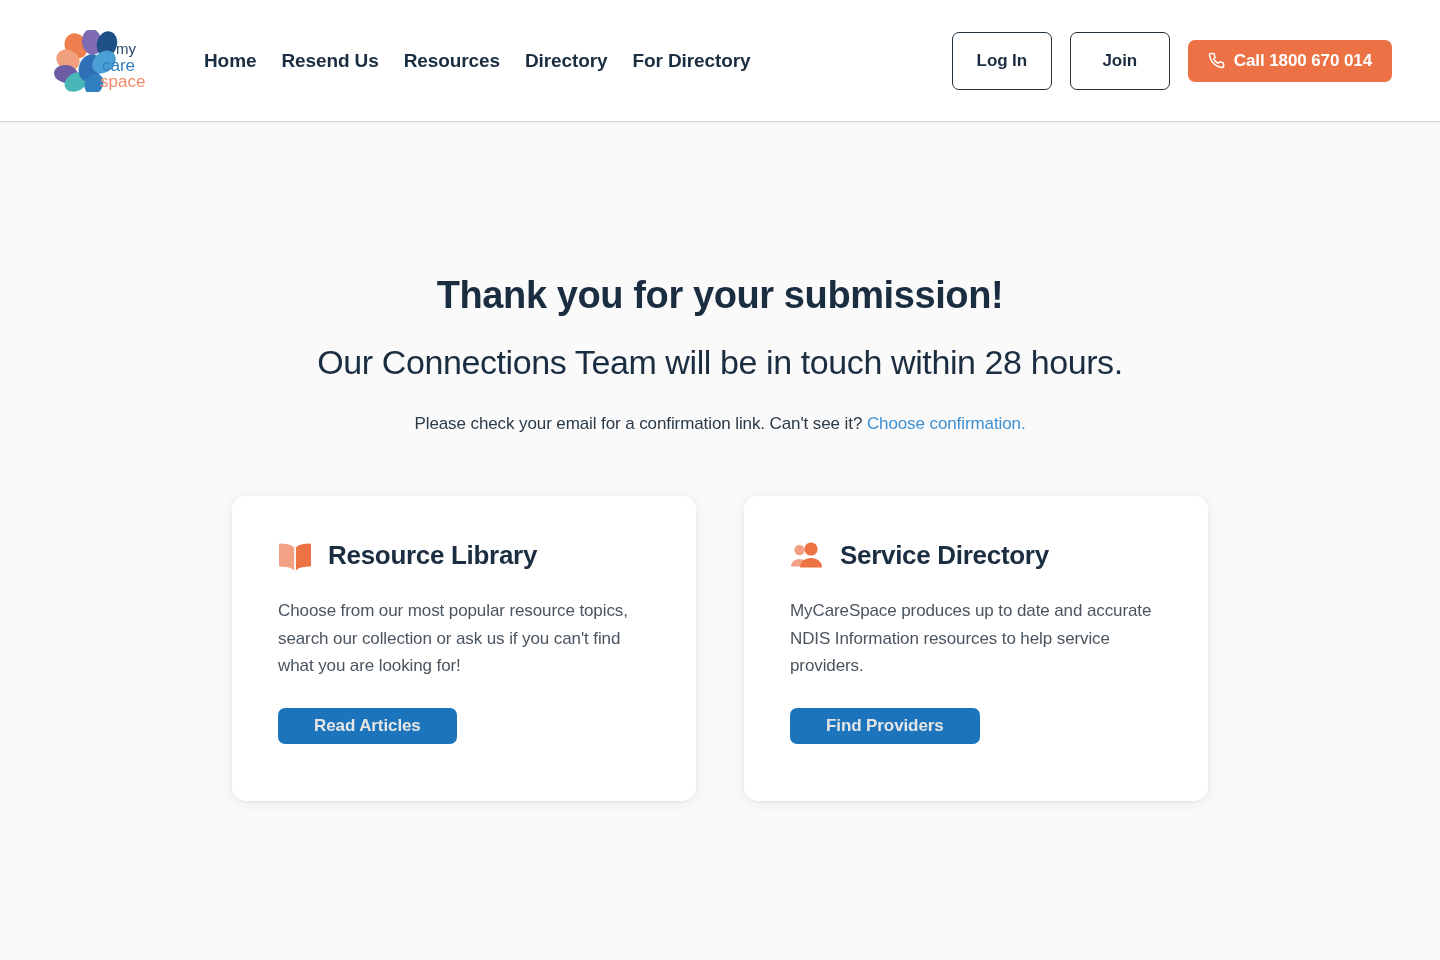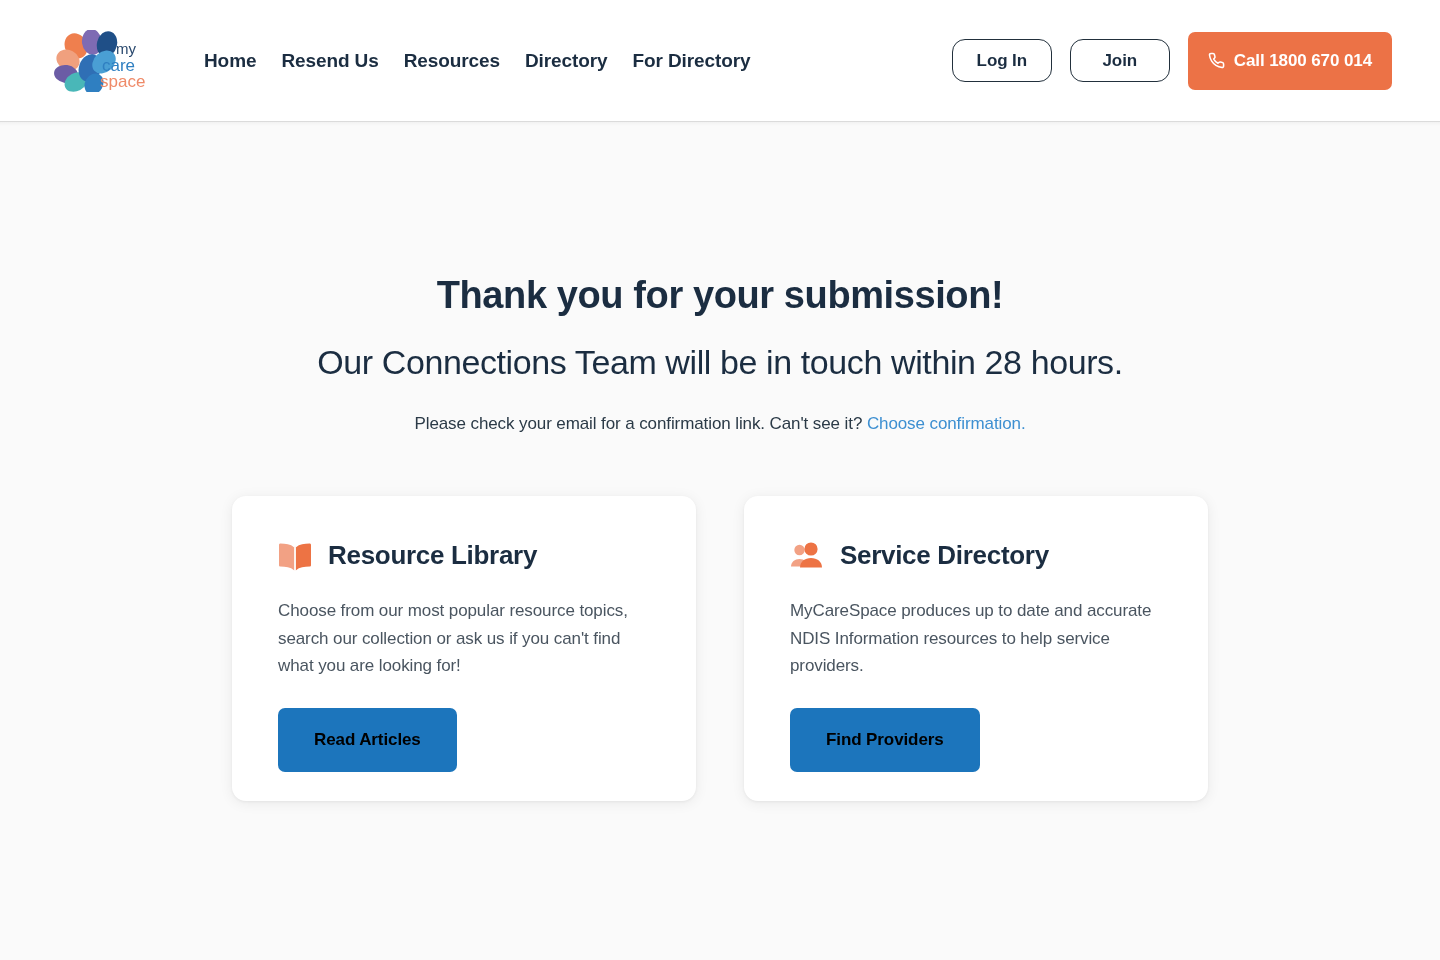--- a/index.html
+++ b/index.html
@@ -65,37 +65,37 @@
 
   
   .header-actions {
     margin-left: auto;
     display: flex;
     align-items: center;
     gap: 18px;
   }
   .btn-outline {
     min-width: 100px;
-    height: 43px;
+    height: 58px;
     padding: 0 22px;
     border: 1.6px solid #22303c;
-    border-radius: 13px;
+    border-radius: 7px;
     background: #ffffff;
     color: #1b2d41;
     font-family: inherit;
     font-size: 17px;
     font-weight: 600;
     letter-spacing: -0.1px;
     cursor: pointer;
     display: flex;
     align-items: center;
     justify-content: center;
   }
   .btn-call {
-    height: 58px;
+    height: 42px;
     padding: 0 20px;
     border: none;
     border-radius: 7px;
     background: #ec7246;
     color: #ffffff;
     font-family: inherit;
     font-size: 17px;
     font-weight: 700;
     letter-spacing: -0.1px;
     cursor: pointer;
@@ -173,26 +173,26 @@
   }
   .card-body {
     margin-top: 26px;
     font-size: 17px;
     line-height: 1.62;
     color: #4a5560;
     letter-spacing: -0.1px;
   }
   .btn-primary {
     margin-top: 28px;
-    height: 64px;
+    height: 36px;
     padding: 0 36px;
     border: none;
     border-radius: 7px;
     background: #1c75bc;
-    color: #000000;
+    color: #e5e5e5;
     font-family: inherit;
     font-size: 17px;
     font-weight: 700;
     letter-spacing: -0.1px;
     cursor: pointer;
     display: inline-flex;
     align-items: center;
     justify-content: center;
   }
 </style>

